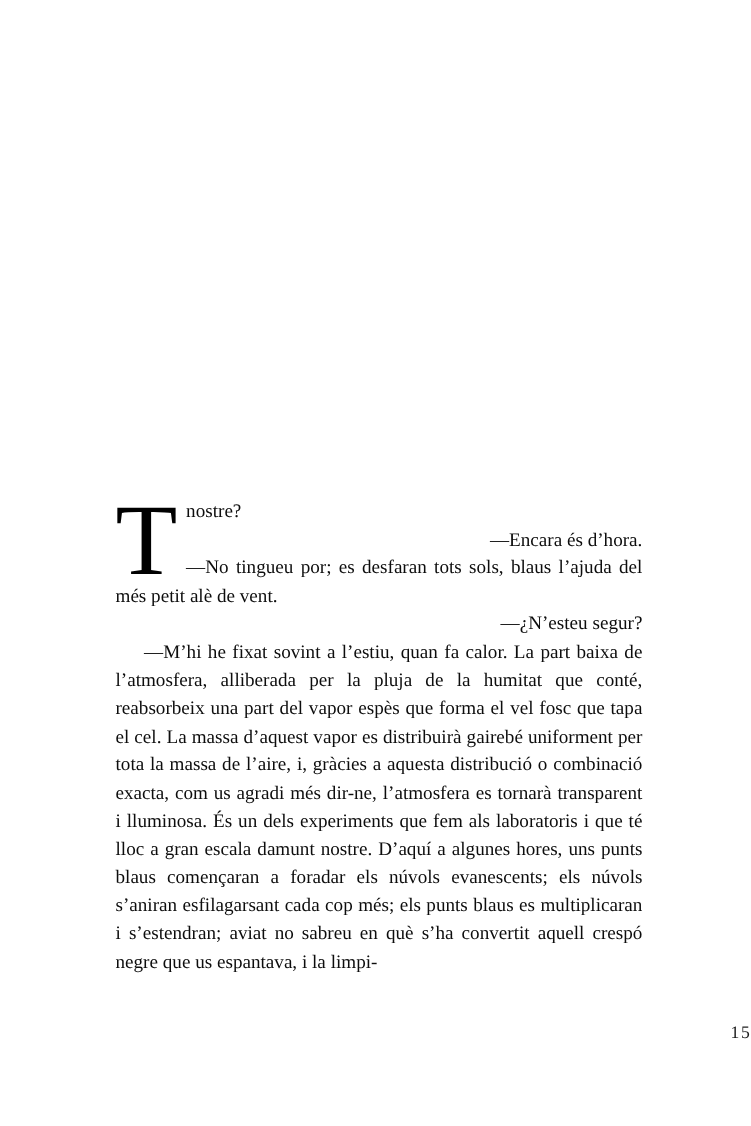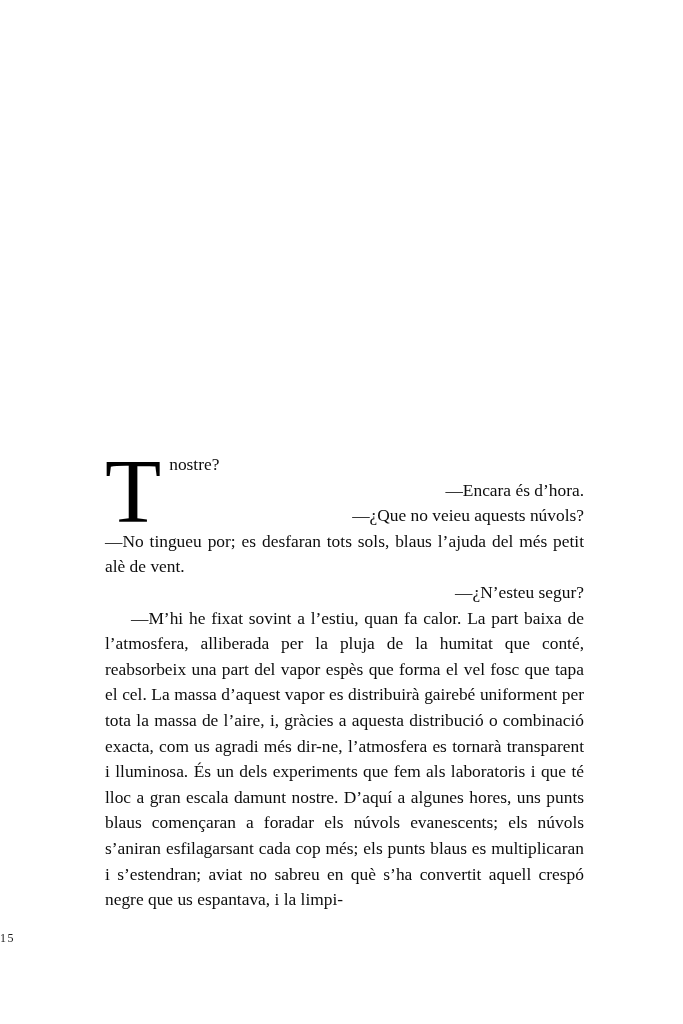--- a/index.html
+++ b/index.html
@@ -58,40 +58,39 @@
   .dialogue-line {
     text-indent: 26px;
     text-align: right;
   }
 
   .folio {
     position: absolute;
     left: 0;
     top: 931px;
     width: 683px;
-    text-align: left;
-    font-size: 12px;
+    text-align: right;
+    font-size: 16px;
     letter-spacing: 1.4px;
     color: #1a1a1a;
     font-variant-numeric: oldstyle-nums;
     font-feature-settings: "onum" 1;
   }
 </style>
 </head>
 <body>
 
 <div class="page">
 
   <div class="text-block">
 
     <p class="para"><span class="dropcap">T</span><span>nostre?</span></p>
 
     <p class="para dialogue-line">—Encara és d’hora.</p>
 
-    <p class="para dialogue-line">—¿Que no veieu aquests núvols?</p>
 
     <p class="para">—No tingueu por; es desfaran tots sols, blaus l’ajuda del més petit alè de vent.</p>
 
     <p class="para dialogue-line">—¿N’esteu segur?</p>
 
     <p class="para indent">—M’hi he fixat sovint a l’estiu, quan fa calor. La part baixa de l’atmosfera, alliberada per la pluja de la humitat que conté, reabsorbeix una part del vapor espès que forma el vel fosc que tapa el cel. La massa d’aquest vapor es distribuirà gairebé uniforment per tota la massa de l’aire, i, gràcies a aquesta distribució o combinació exacta, com us agradi més dir-ne, l’atmosfera es tornarà transparent i lluminosa. És un dels experiments que fem als laboratoris i que té lloc a gran escala damunt nostre. D’aquí a algunes hores, uns punts blaus començaran a foradar els núvols evanescents; els núvols s’aniran esfilagarsant cada cop més; els punts blaus es multiplicaran i s’estendran; aviat no sabreu en què s’ha convertit aquell crespó negre que us espantava, i la limpi-</p>
 
   </div>
 
   <div class="folio">15</div>

